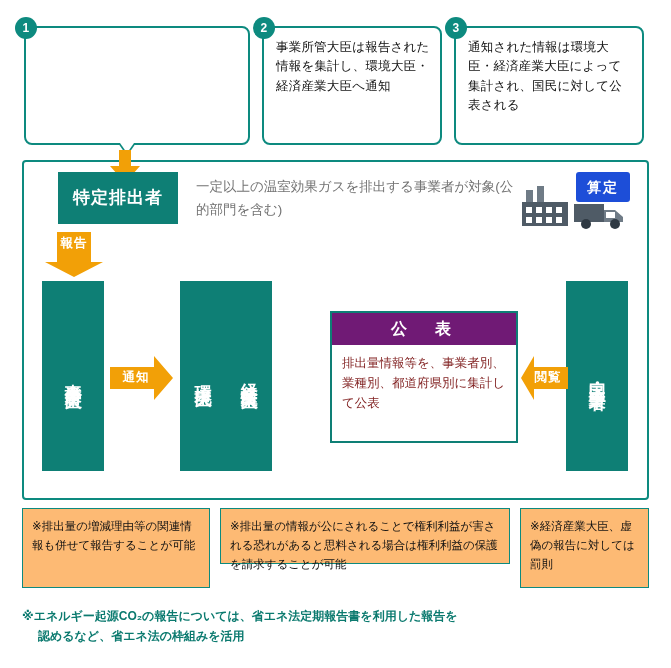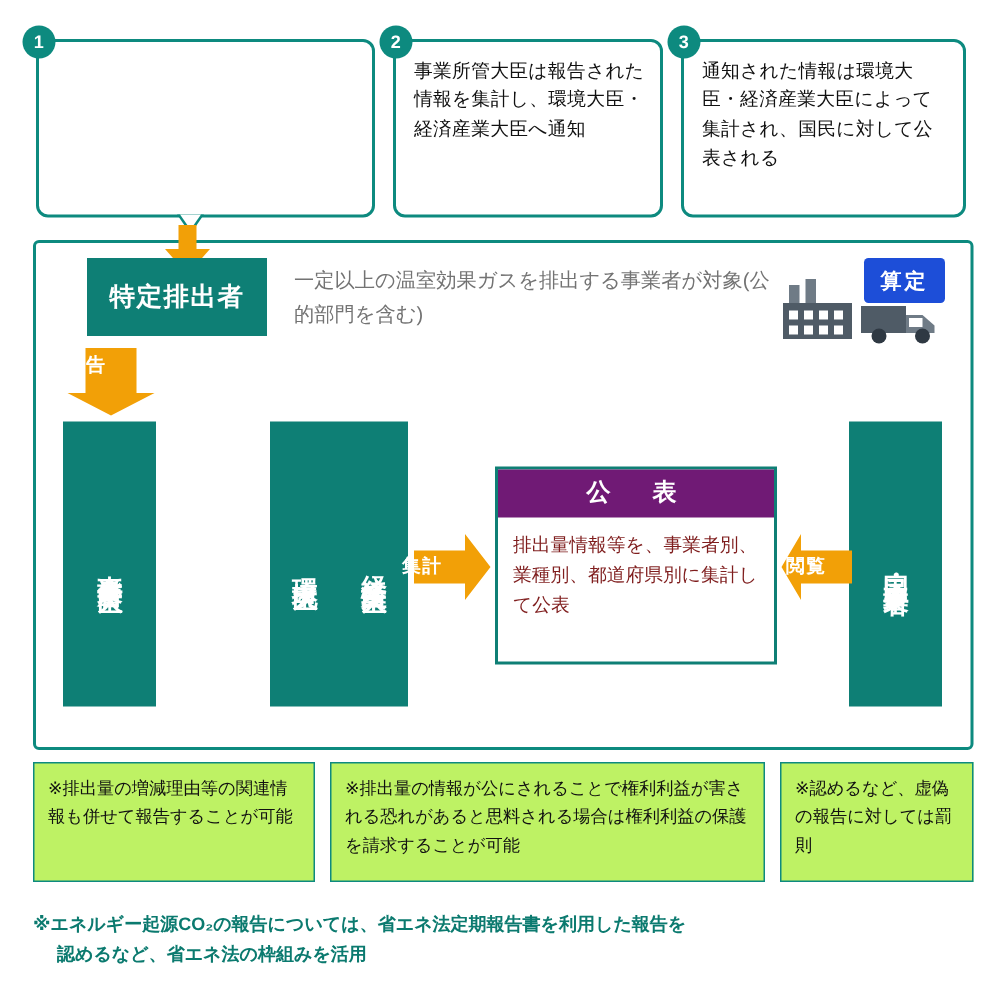--- a/index.html
+++ b/index.html
@@ -118,45 +118,45 @@
   #kohyo-body{
     padding:8px 10px;font-size:12.5px;line-height:1.6;color:#7f1d1d;
   }
 
   
   .oarrow{position:absolute;}
   .oarrow svg{display:block;}
   .oarrow .lbl{
     position:absolute;
     color:#ffffff;font-weight:bold;font-size:12.5px;
-    width:100%;
+    text-align:center;width:100%;
     letter-spacing:1px;
   }
 
   
   #icon-area{position:absolute;left:520px;top:176px;width:112px;height:56px;}
   #sandan{
     position:absolute;left:576px;top:172px;width:54px;height:30px;
     background:#1d4ed8;color:#fff;font-size:14px;font-weight:bold;
     text-align:center;line-height:30px;border-radius:3px;letter-spacing:2px;
   }
 
   
   .note{
     position:absolute;
     border:1px solid #0d8a7f;
     box-sizing:border-box;
-    background:#bef264;
+    background:#fdba74;
     font-size:11.5px;
     line-height:1.65;
     padding:8px 8px 6px 9px;
     color:#111;
   }
   #note1{left:22px;top:508px;width:188px;height:80px;}
-  #note2{left:220px;top:508px;width:290px;height:80px;}
+  #note2{left:220px;top:508px;width:290px;height:56px;}
   #note3{left:520px;top:508px;width:129px;height:80px;}
 
   
   #footer{
     position:absolute;left:22px;top:606px;width:630px;
     color:#0b7a6f;font-weight:bold;font-size:12px;line-height:1.7;
   }
   #footer .l2{display:block;padding-left:16px;}
 </style>
 </head>
@@ -223,42 +223,42 @@
       <polygon points="13,0 47,0 47,30 59,30 30,45 1,30 13,30" fill="#f2a007"></polygon>
     </svg>
     <div class="lbl" style="top:3px;left:0;">報告</div>
   </div>
 
   <div class="vcol" id="col-jigyosho">事業所管大臣</div>
   <div class="vcol" id="col-kankyo">環境大臣</div>
   <div class="vcol" id="col-keizai">経済産業大臣</div>
   <div class="vcol" id="col-kokumin">国民・事業者</div>
 
-
-  <div class="oarrow" style="left:276px;top:355px;width:52px;height:46px;">
-    <svg width="52" height="46" viewBox="0 0 52 46">
-      <polygon points="0,12 34,12 34,1 51,23 34,45 34,34 0,34" fill="#f2a007"></polygon>
-    </svg>
-    <div class="lbl" style="top:14px;left:-8px;">集計</div>
-  </div>
+  <div class="oarrow" style="left:110px;top:355px;width:64px;height:46px;">
+    <svg width="64" height="46" viewBox="0 0 64 46">
+      <polygon points="0,12 44,12 44,1 63,23 44,45 44,34 0,34" fill="#f2a007"></polygon>
+    </svg>
+    <div class="lbl" style="top:14px;left:-6px;">通知</div>
+  </div>
+
 
   <div class="oarrow" style="left:520px;top:355px;width:48px;height:46px;">
     <svg width="48" height="46" viewBox="0 0 48 46">
       <polygon points="48,12 14,12 14,1 1,23 14,45 14,34 48,34" fill="#f2a007"></polygon>
     </svg>
     <div class="lbl" style="top:14px;left:4px;">閲覧</div>
   </div>
 
   <div id="kohyo-wrap">
     <div id="kohyo-head">公　表</div>
     <div id="kohyo-body">排出量情報等を、事業者別、業種別、都道府県別に集計して公表</div>
   </div>
 
   <div class="note" id="note1">※排出量の増減理由等の関連情報も併せて報告することが可能</div>
   <div class="note" id="note2">※排出量の情報が公にされることで権利利益が害される恐れがあると思料される場合は権利利益の保護を請求することが可能</div>
-  <div class="note" id="note3">※認めるなど、虚偽の報告に対しては罰則</div>
+  <div class="note" id="note3">※経済産業大臣、虚偽の報告に対しては罰則</div>
 
   <div id="footer">
     <span>※エネルギー起源CO₂の報告については、省エネ法定期報告書を利用した報告を</span>
     <span class="l2">認めるなど、省エネ法の枠組みを活用</span>
   </div>
 
 </div>
 
 </body></html>

